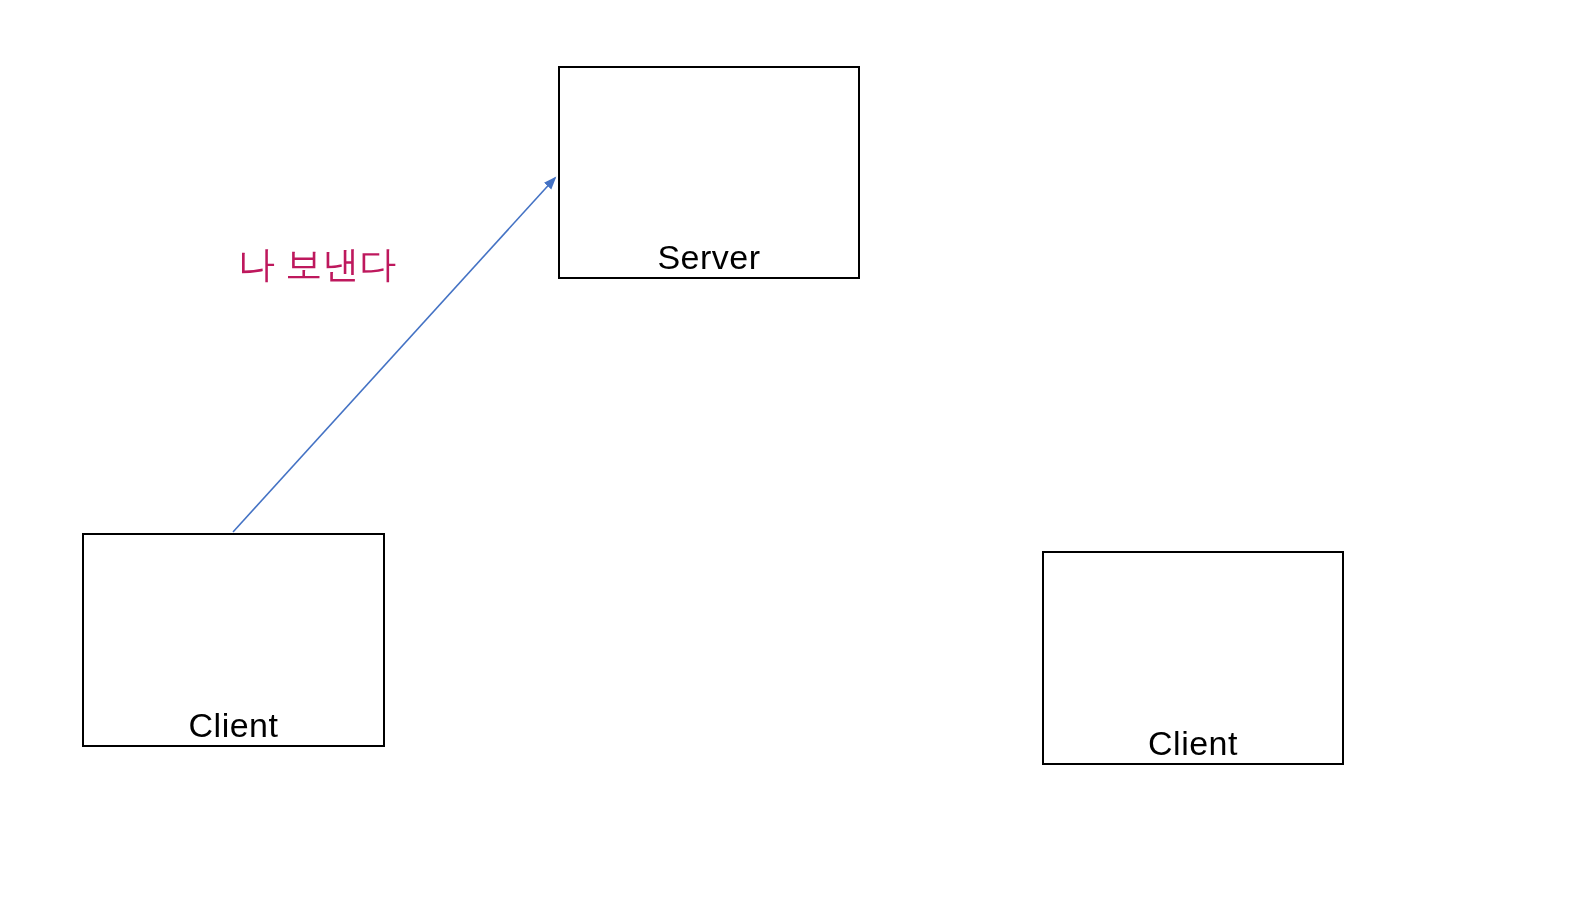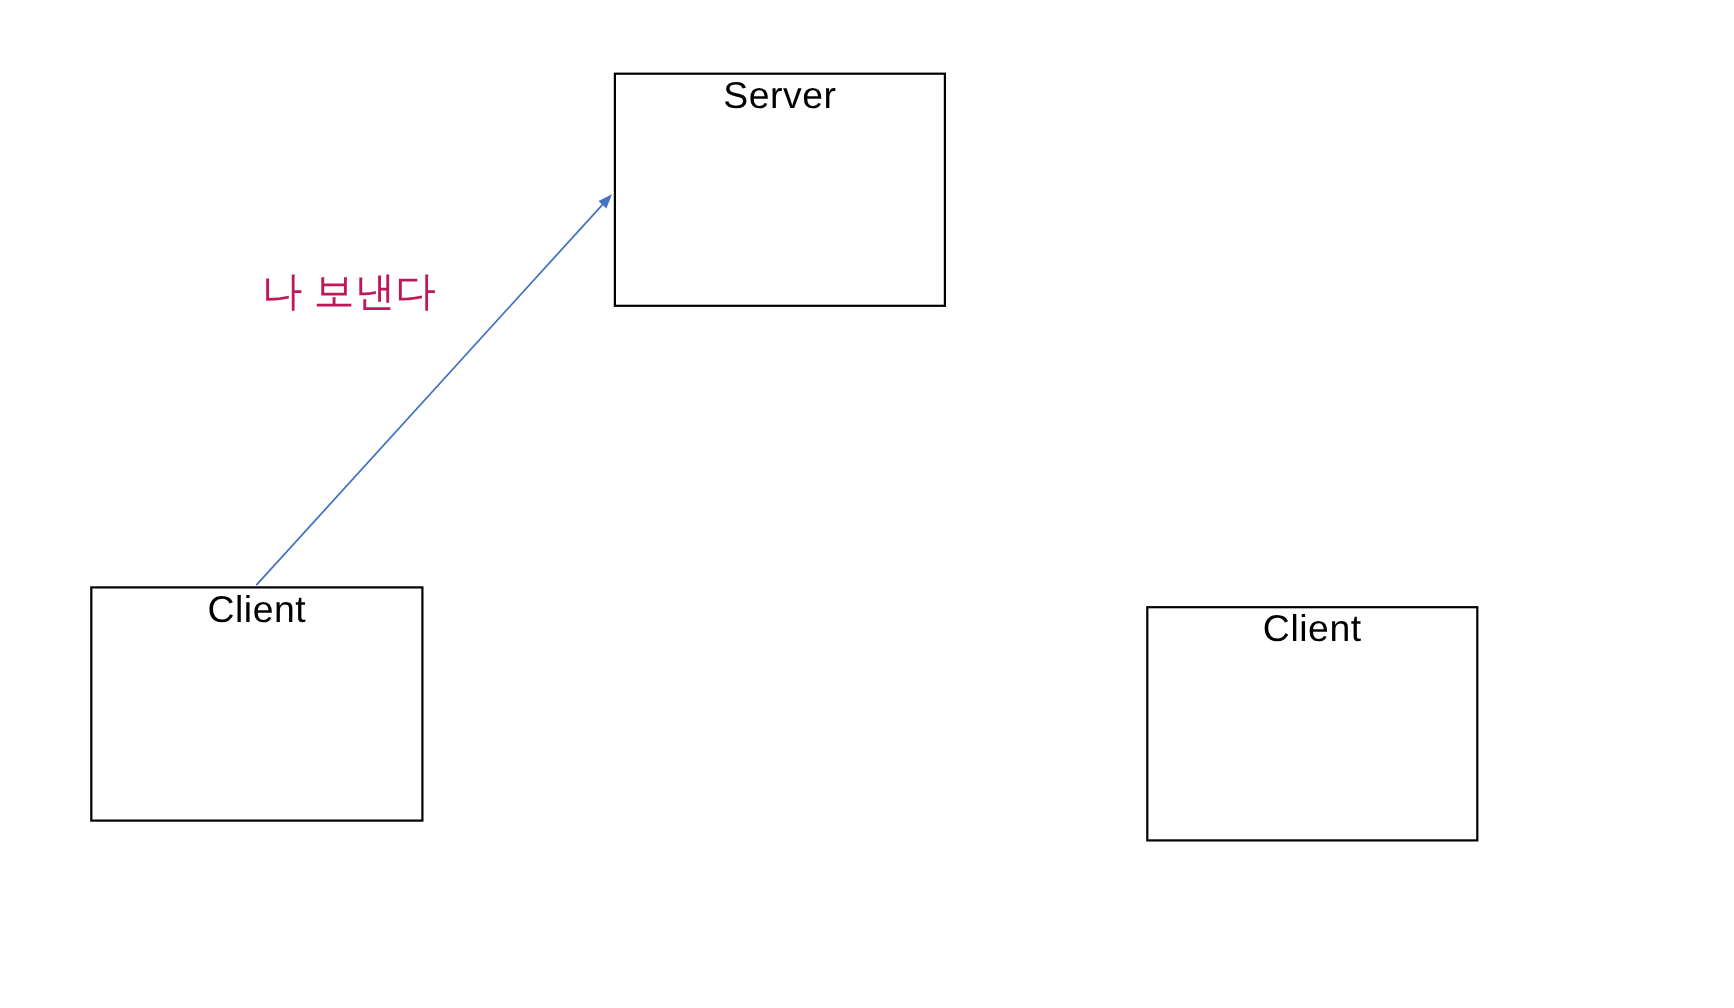--- a/index.html
+++ b/index.html
@@ -21,21 +21,21 @@
     top: 0;
     width: 1576px;
     height: 916px;
     pointer-events: none;
   }
   .node {
     position: absolute;
     background: #ffffff;
     border: 2px solid #000000;
     display: flex;
-    align-items: flex-start;
+    align-items: flex-end;
     justify-content: center;
     box-sizing: border-box;
   }
   .node-label {
     font-size: 34px;
     color: #000000;
     letter-spacing: 0.5px;
   }
   .node-server { left: 558px; top: 66px;  width: 302px; height: 213px; }
   .node-client-left { left: 82px;  top: 533px; width: 303px; height: 214px; }

